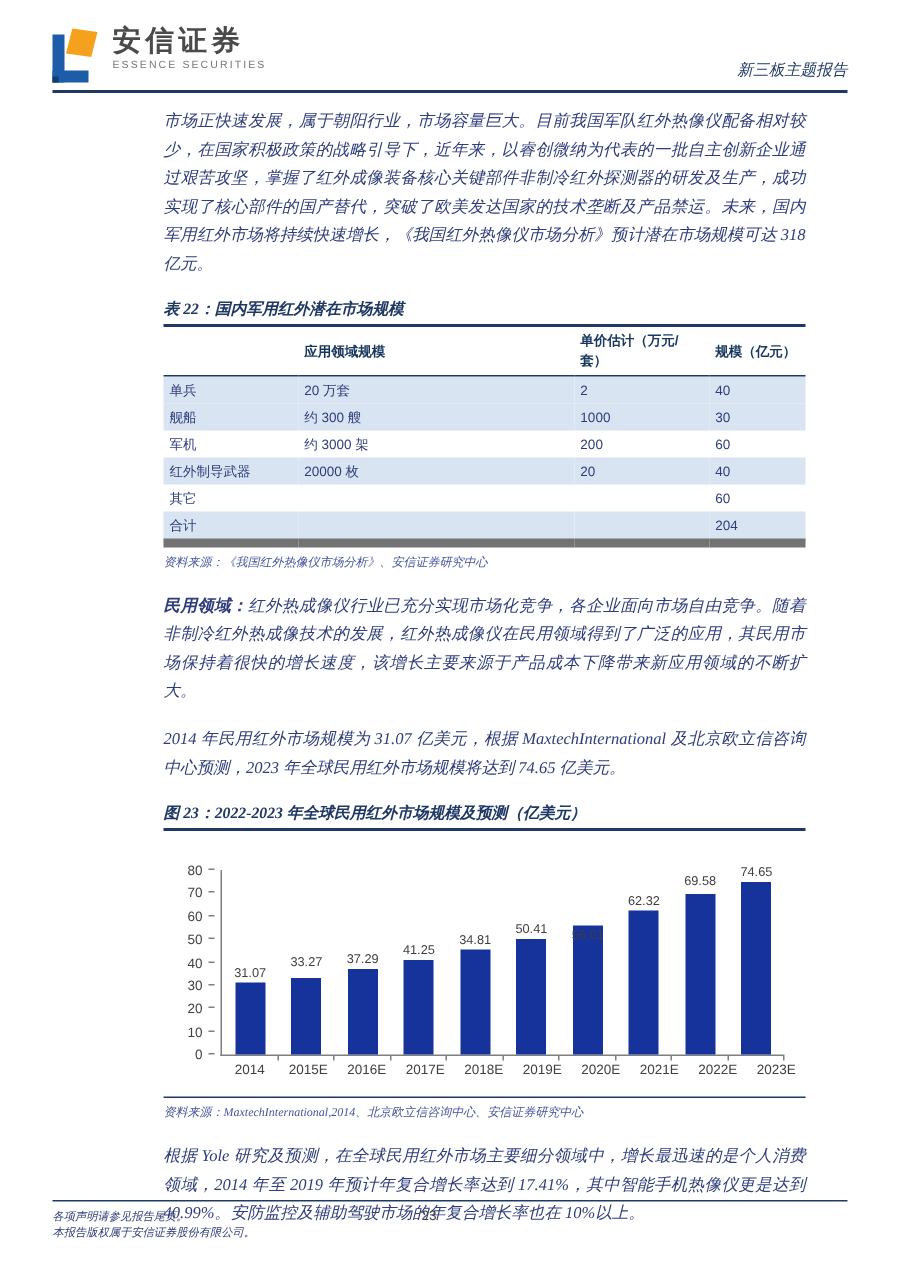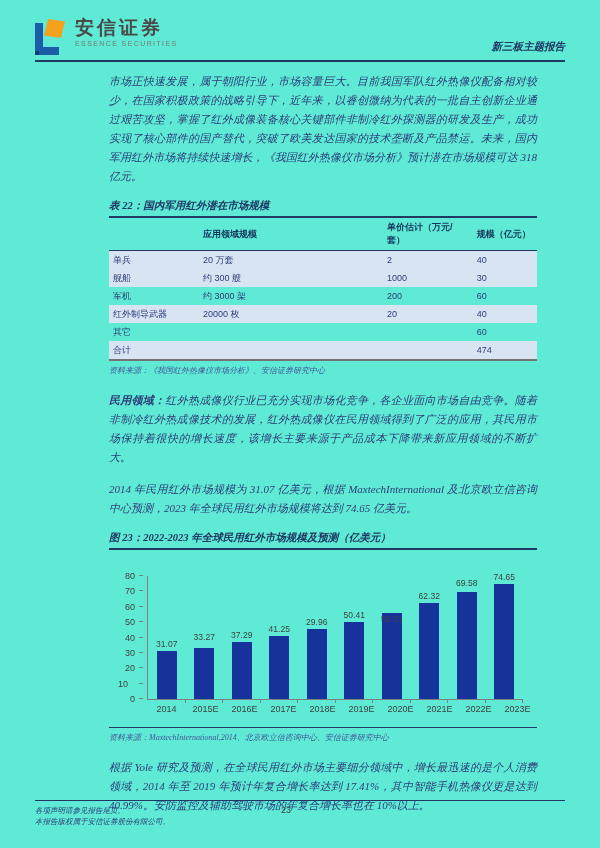--- a/index.html
+++ b/index.html
@@ -1,54 +1,54 @@
 <!DOCTYPE html>
 <html><head>
 <meta charset="utf-8">
 <style>
   html,body{margin:0;padding:0;background:#e8e8e8;}
   .page{
     position:relative;
     width:600px;height:848px;
     margin:0 auto;
-    background:#5eead4;
+    background:#ffffff;
     font-family:"Liberation Serif","DejaVu Serif",serif;
     color:#2e3c7a;
     overflow:hidden;
     box-sizing:border-box;
     padding:10px 35px 0 35px;
   }
   
   .hdr{display:flex;justify-content:space-between;align-items:flex-end;
        border-bottom:2px solid #1f3864;padding-bottom:4px;height:46px;}
   .brand{display:flex;align-items:flex-start;gap:6px;}
   .logo{width:34px;height:38px;position:relative;flex:0 0 auto;}
   .logo .lshape{position:absolute;left:0;top:5px;width:8px;height:32px;background:#1c5ca8;}
   .logo .lfoot{position:absolute;left:0;top:29px;width:24px;height:8px;background:#1c5ca8;}
   .logo .osq{position:absolute;left:11px;top:2px;width:17px;height:17px;background:#f6a11d;transform:rotate(8deg) skewX(-6deg);}
   .logo .notch{position:absolute;left:0;top:33px;width:4px;height:4px;background:#123c6e;}
   .brandtext{line-height:1;}
   .brand-cn{font-family:"Liberation Sans","DejaVu Sans",sans-serif;font-size:19px;color:#4a4a4a;letter-spacing:3px;font-weight:bold;}
   .brand-en{font-family:"Liberation Sans","DejaVu Sans",sans-serif;font-size:7px;color:#777;letter-spacing:1.4px;margin-top:3px;}
-  .report-type{font-size:10.5px;font-style:italic;font-weight:bold;color:#1f3864;padding-bottom:2px;}
+  .report-type{font-size:10.5px;font-style:italic;font-weight:normal;color:#1f3864;padding-bottom:2px;}
   
   .content{margin-left:74px;width:428px;padding-top:10px;}
   p.body{font-size:11px;line-height:19px;text-align:justify;font-style:italic;margin:0 0 13px 0;}
   p.body b{font-style:italic;}
   .caption{font-size:10.5px;font-weight:bold;font-style:italic;color:#1f3864;
            border-bottom:2px solid #1f3864;padding-bottom:3px;margin-top:3px;}
   .source{font-size:8px;font-style:italic;color:#44549c;margin:4px 0 15px 0;}
   
   table.mil{width:100%;border-collapse:collapse;font-family:"Liberation Sans","DejaVu Sans",sans-serif;
             font-size:9px;color:#2e3c7a;}
   table.mil th{color:#17375e;font-weight:bold;text-align:left;padding:3px 4px;
                border-bottom:1px solid #1f3864;font-size:9px;}
   table.mil td{padding:2.5px 4px;}
   table.mil tr.stripe{background:#d9e4f3;}
-  table.mil tr:last-child td{border-bottom:2px solid #737373;}
+  table.mil tr:last-child td{border-bottom:6px solid #737373;}
   .c0{width:21%;} .c1{width:43%;} .c2{width:21%;} .c3{width:15%;}
   
   .chart-wrap{margin:10px 0 0 4px;padding-top:16px;font-family:"Liberation Sans","DejaVu Sans",sans-serif;}
   .chart{position:relative;width:410px;}
   .yaxis{position:absolute;left:0;top:0;width:30px;height:123px;}
   .ylab{position:absolute;right:8px;width:24px;text-align:right;font-size:9px;color:#3f3f3f;line-height:10px;}
   .ytick{position:absolute;right:0;width:4px;height:1px;background:#7f7f7f;}
   .plot{position:relative;margin-left:34px;height:123px;
         border-left:1px solid #7f7f7f;border-bottom:1px solid #7f7f7f;
         display:flex;align-items:flex-end;}
@@ -139,40 +139,40 @@
             <tr>
               <td>其它</td>
               <td></td>
               <td></td>
               <td>60</td>
             </tr>
             <tr class="stripe">
               <td>合计</td>
               <td></td>
               <td></td>
-              <td>474</td>
+              <td>204</td>
             </tr>
           </tbody>
       </table>
       <div class="source">资料来源：《我国红外热像仪市场分析》、安信证券研究中心</div>
     </section>
 
     <p class="body"><b>民用领域：</b><span>红外热成像仪行业已充分实现市场化竞争，各企业面向市场自由竞争。随着非制冷红外热成像技术的发展，红外热成像仪在民用领域得到了广泛的应用，其民用市场保持着很快的增长速度，该增长主要来源于产品成本下降带来新应用领域的不断扩大。</span></p>
 
     <p class="body">2014 年民用红外市场规模为 31.07 亿美元，根据 MaxtechInternational 及北京欧立信咨询中心预测，2023 年全球民用红外市场规模将达到 74.65 亿美元。</p>
 
     <section>
       <div class="caption">图 23：2022-2023 年全球民用红外市场规模及预测（亿美元）</div>
 
       <div class="chart-wrap">
         <div class="chart">
           <div class="yaxis" id="yaxis">
               <div class="ylab" style="bottom: -5px;">0</div>
               <div class="ytick" style="bottom: 0px;"></div>
-              <div class="ylab" style="bottom: 10.375px; text-align: center;">10</div>
+              <div class="ylab" style="bottom: 10.375px;">10</div>
               <div class="ytick" style="bottom: 15.375px;"></div>
               <div class="ylab" style="bottom: 25.75px;">20</div>
               <div class="ytick" style="bottom: 30.75px;"></div>
               <div class="ylab" style="bottom: 41.125px;">30</div>
               <div class="ytick" style="bottom: 46.125px;"></div>
               <div class="ylab" style="bottom: 56.5px;">40</div>
               <div class="ytick" style="bottom: 61.5px;"></div>
               <div class="ylab" style="bottom: 71.875px;">50</div>
               <div class="ytick" style="bottom: 76.875px;"></div>
               <div class="ylab" style="bottom: 87.25px;">60</div>
@@ -193,21 +193,21 @@
               </div>
               <div class="slot">
                 <div class="val" style="bottom: 59.3334px;">37.29</div>
                 <div class="bar" style="height: 57.3334px; background: rgb(22, 51, 156);"></div>
               </div>
               <div class="slot">
                 <div class="val" style="bottom: 65.4219px;">41.25</div>
                 <div class="bar" style="height: 63.4219px; background: rgb(22, 51, 156);"></div>
               </div>
               <div class="slot">
-                <div class="val" style="bottom: 72.3099px;">29.96</div>
+                <div class="val" style="bottom: 72.3099px;">34.81</div>
                 <div class="bar" style="height: 70.3099px; background: rgb(22, 51, 156);"></div>
               </div>
               <div class="slot">
                 <div class="val" style="bottom: 79.5054px;">50.41</div>
                 <div class="bar" style="height: 77.5054px; background: rgb(22, 51, 156);"></div>
               </div>
               <div class="slot">
                 <div class="val" style="bottom: 75px;">56.01</div>
                 <div class="bar" style="height: 86.1154px; background: rgb(22, 51, 156);"></div>
               </div>

